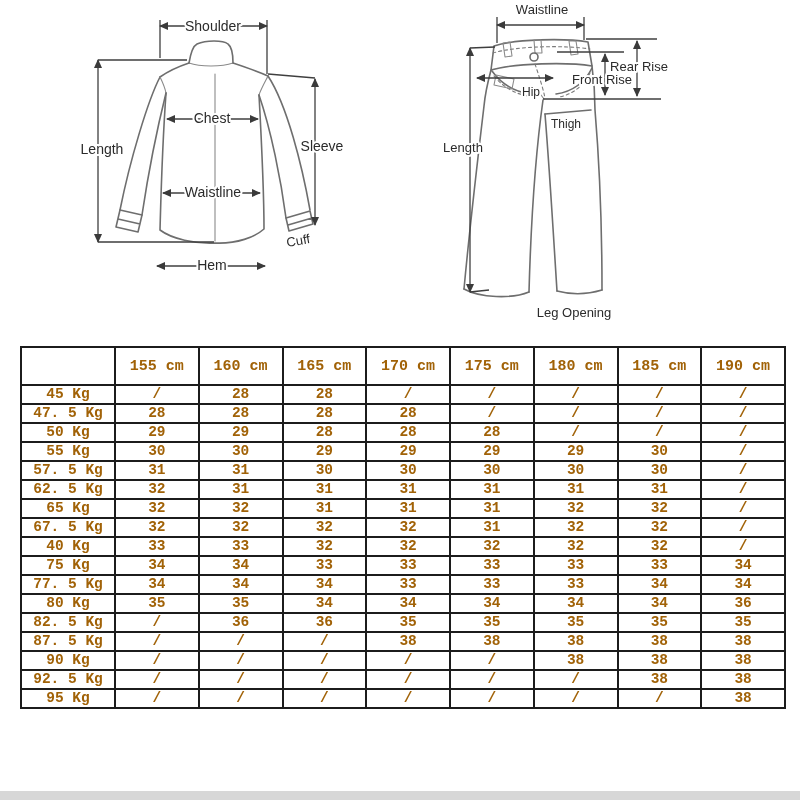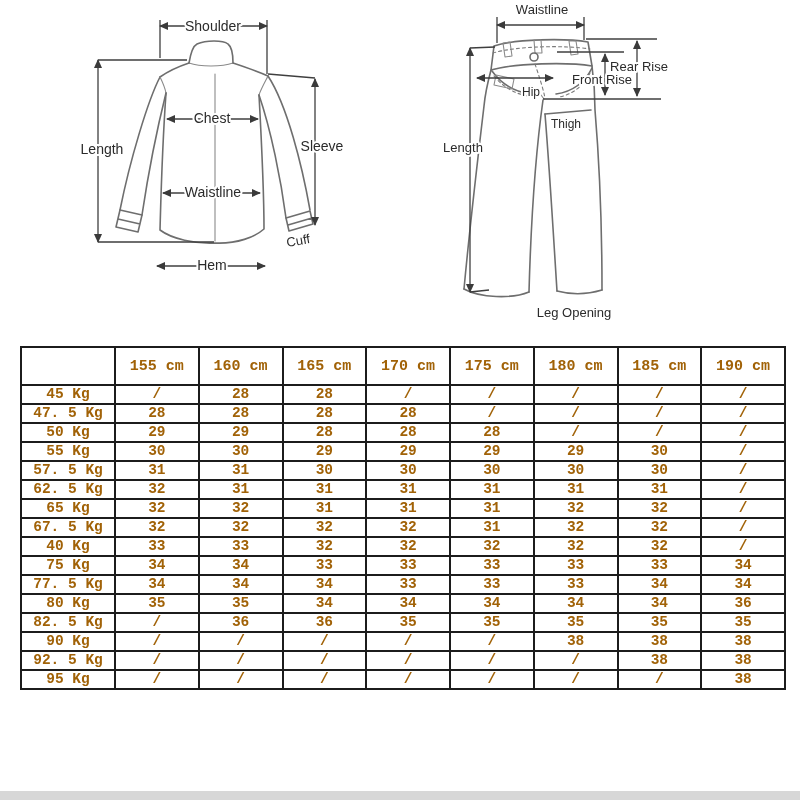--- a/index.html
+++ b/index.html
@@ -293,20 +293,31 @@
           <td>/</td>
           <td>36</td>
           <td>36</td>
           <td>35</td>
           <td>35</td>
           <td>35</td>
           <td>35</td>
           <td>35</td>
         </tr>
         <tr>
+          <td class="wcol">87. 5 Kg</td>
+          <td>/</td>
+          <td>/</td>
+          <td>/</td>
+          <td>38</td>
+          <td>38</td>
+          <td>38</td>
+          <td>38</td>
+          <td>38</td>
+        </tr>
+        <tr>
           <td class="wcol">90 Kg</td>
           <td>/</td>
           <td>/</td>
           <td>/</td>
           <td>/</td>
           <td>/</td>
           <td>38</td>
           <td>38</td>
           <td>38</td>
         </tr>

